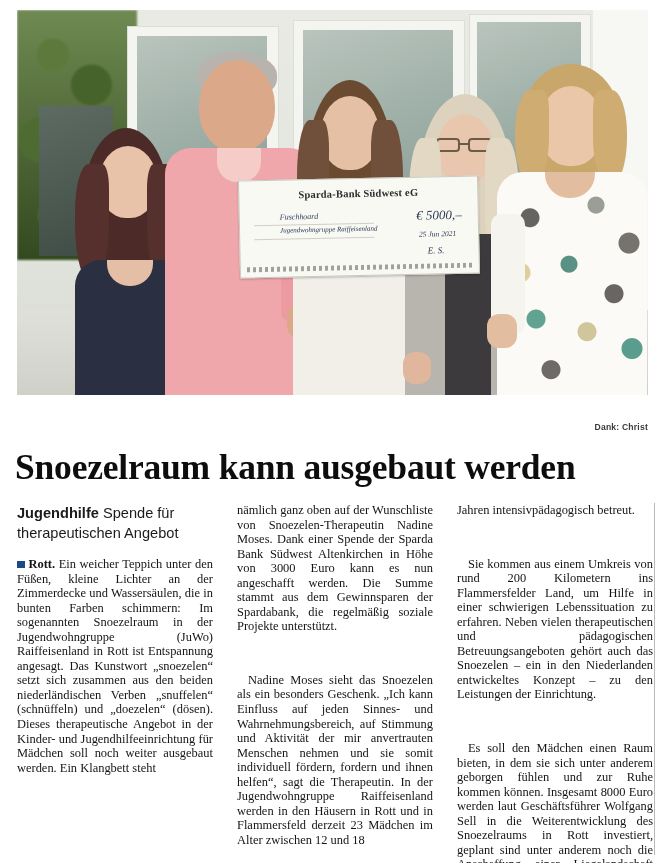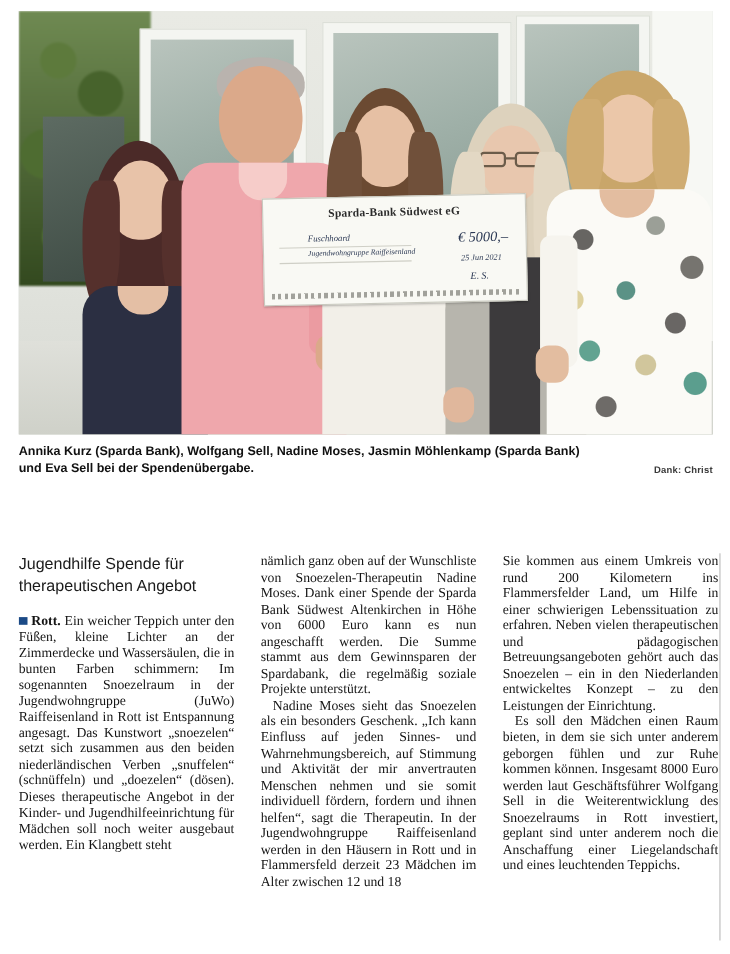--- a/index.html
+++ b/index.html
@@ -218,21 +218,21 @@
 
   .kicker {
     margin: 0 0 14px 0;
     font-family: "Liberation Sans", sans-serif;
     font-size: 14.6px;
     line-height: 20px;
     color: #1b1b1b;
     font-weight: 400;
   }
   .kicker b {
-    font-weight: 400;
+    font-weight: 700;
     margin-top: 44px;
   }
   .byline {
     margin: 0 0 16px 0;
     font-family: "Liberation Sans", sans-serif;
     font-size: 10.8px;
     font-weight: 700;
     line-height: 13.4px;
     color: #1b1b1b;
   }
@@ -241,20 +241,21 @@
     font-family: "Liberation Serif", serif;
     font-size: 12.45px;
     line-height: 14.55px;
     text-align: justify;
     text-justify: inter-word;
     color: #141414;
     hyphens: manual;
   }
   .body-p + .body-p {
     text-indent: 11px;
+    margin-top: 39px;
   }
   .bullet {
     display: inline-block;
     width: 7.5px;
     height: 7.5px;
     background: #1b4a86;
     margin-right: 4px;
     position: relative;
     top: 0px;
   }
@@ -357,38 +358,39 @@
         <div class="cheque-hand" style="left:40px;top:46px;font-size:7px;">Jugendwohngruppe Raiffeisenland</div>
         <div class="cheque-amount">€ 5000,–</div>
         <div class="cheque-hand" style="right:22px;top:52px;font-size:7.5px;">25 Jun 2021</div>
         <div class="cheque-hand" style="right:34px;top:68px;font-size:9px;">E. S.</div>
         <div class="cheque-micro"></div>
       </div>
     </div>
   </div>
 
   <div class="caption-block">
-    <p class="caption-text">Annika Kurz (Sparda Bank), Wolfgang Sell, Nadine Moses, Jasmin Möhlenkamp (Sparda Bank) und Eva Sell bei der Spendenübergabe.</p>
     <div class="photo-credit">Dank: Christ</div>
   </div>
 
+  <h1 class="headline">Snoezelraum kann ausgebaut werden</h1>
 
   <div class="columns">
 
     <div class="col col-1">
       <p class="kicker"><b>Jugendhilfe</b><span> Spende für therapeutischen Angebot</span></p>
       <p class="body-p"><span class="bullet" style="background: rgb(27, 74, 134);"></span><span class="lead-city">Rott.</span> <span>Ein weicher Teppich unter den Füßen, kleine Lichter an der Zimmerdecke und Wassersäulen, die in bunten Farben schimmern: Im sogenannten Snoezelraum in der Jugendwohngruppe (JuWo) Raiffeisenland in Rott ist Entspannung angesagt. Das Kunstwort „snoezelen“ setzt sich zusammen aus den beiden niederländischen Verben „snuffelen“ (schnüffeln) und „doezelen“ (dösen). Dieses therapeutische Angebot in der Kinder- und Jugendhilfeeinrichtung für Mädchen soll noch weiter ausgebaut werden. Ein Klangbett steht</span></p>
     </div>
 
     <div class="col col-2">
-      <p class="body-p">nämlich ganz oben auf der Wunschliste von Snoezelen-Therapeutin Nadine Moses. Dank einer Spende der Sparda Bank Südwest Altenkirchen in Höhe von 6000 Euro kann es nun angeschafft werden. Die Summe stammt aus dem Gewinnsparen der Spardabank, die regelmäßig soziale Projekte unterstützt.</p>
+      <p class="body-p">nämlich ganz oben auf der Wunschliste von Snoezelen-Therapeutin Nadine Moses. Dank einer Spende der Sparda Bank Südwest Altenkirchen in Höhe von 3000 Euro kann es nun angeschafft werden. Die Summe stammt aus dem Gewinnsparen der Spardabank, die regelmäßig soziale Projekte unterstützt.</p>
       <p class="body-p">Nadine Moses sieht das Snoezelen als ein besonders Geschenk. „Ich kann Einfluss auf jeden Sinnes- und Wahrnehmungsbereich, auf Stimmung und Aktivität der mir anvertrauten Menschen nehmen und sie somit individuell fördern, fordern und ihnen helfen“, sagt die Therapeutin. In der Jugendwohngruppe Raiffeisenland werden in den Häusern in Rott und in Flammersfeld derzeit 23 Mädchen im Alter zwischen 12 und 18</p>
     </div>
 
     <div class="col col-3">
+      <p class="body-p">Jahren intensivpädagogisch betreut.</p>
       <p class="body-p">Sie kommen aus einem Umkreis von rund 200 Kilometern ins Flammersfelder Land, um Hilfe in einer schwierigen Lebenssituation zu erfahren. Neben vielen therapeutischen und pädagogischen Betreuungsangeboten gehört auch das Snoezelen – ein in den Niederlanden entwickeltes Konzept – zu den Leistungen der Einrichtung.</p>
       <p class="body-p">Es soll den Mädchen einen Raum bieten, in dem sie sich unter anderem geborgen fühlen und zur Ruhe kommen können. Insgesamt 8000 Euro werden laut Geschäftsführer Wolfgang Sell in die Weiterentwicklung des Snoezelraums in Rott investiert, geplant sind unter anderem noch die Anschaffung einer Liegelandschaft und eines leuchtenden Teppichs.</p>
     </div>
 
     <div class="col-rule rule-right"></div>
   </div>
 
 </div>
 
 </body></html>

